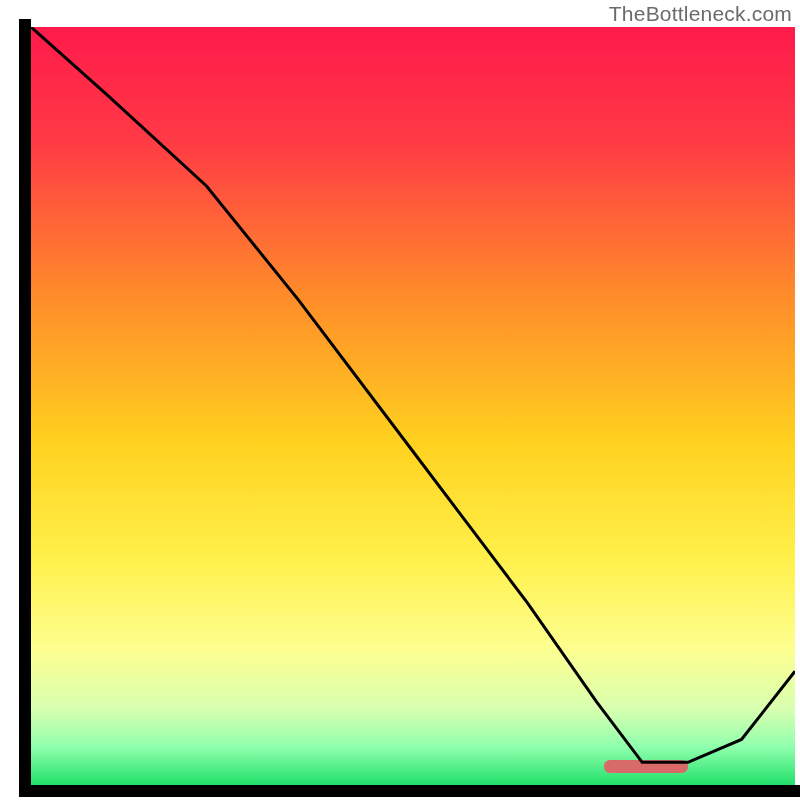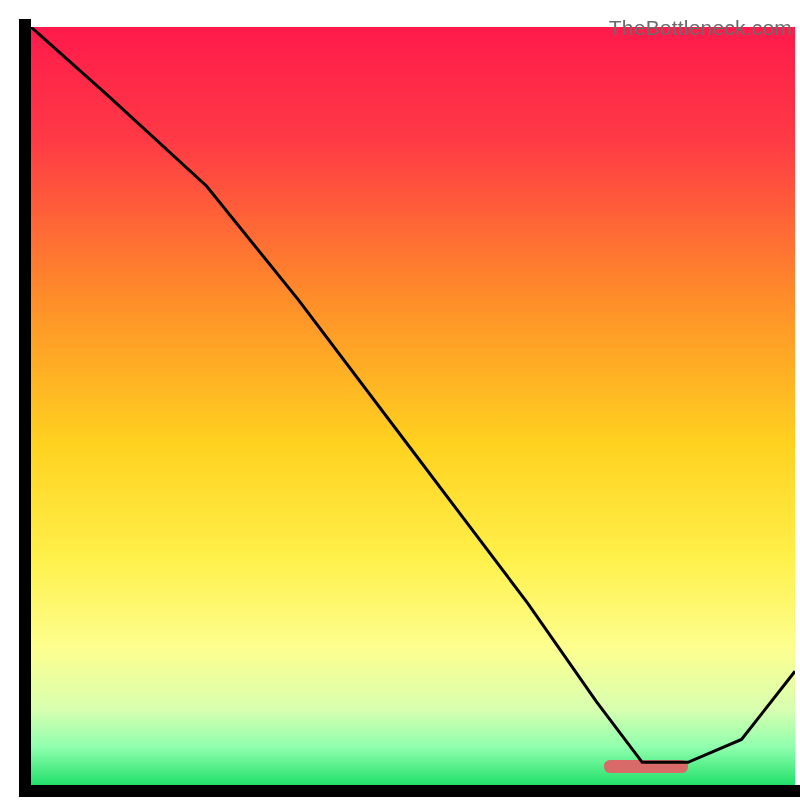--- a/index.html
+++ b/index.html
@@ -10,21 +10,21 @@
     background: #ffffff;
     font-family: Arial, Helvetica, sans-serif;
   }
   .wrapper {
     position: relative;
     width: 800px;
     height: 800px;
   }
   .watermark {
     position: absolute;
-    top: 16px;
+    top: 2px;
     right: 8px;
     font-size: 21px;
     font-weight: 500;
     color: #6b6b6b;
     letter-spacing: 0.2px;
     z-index: 5;
     pointer-events: none;
   }
   svg {
     display: block;

